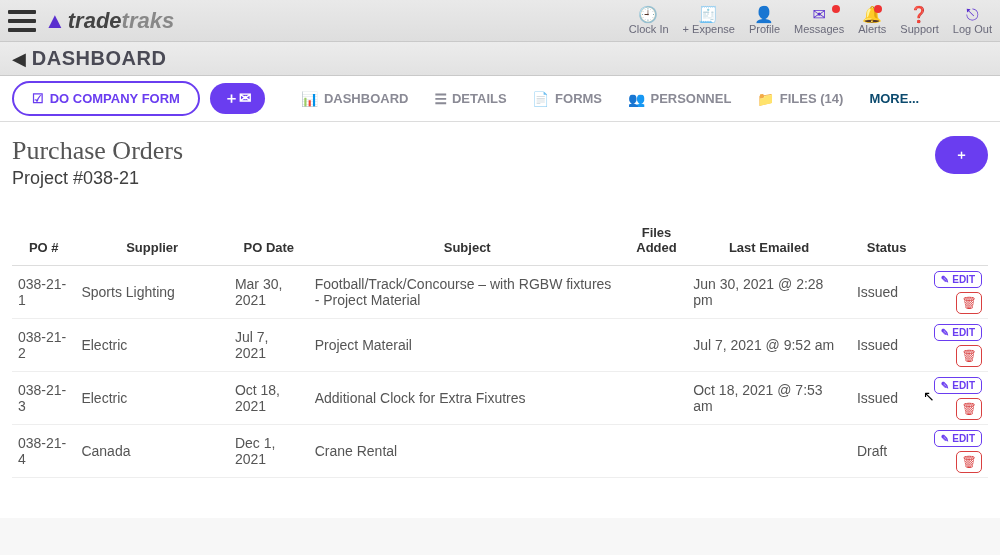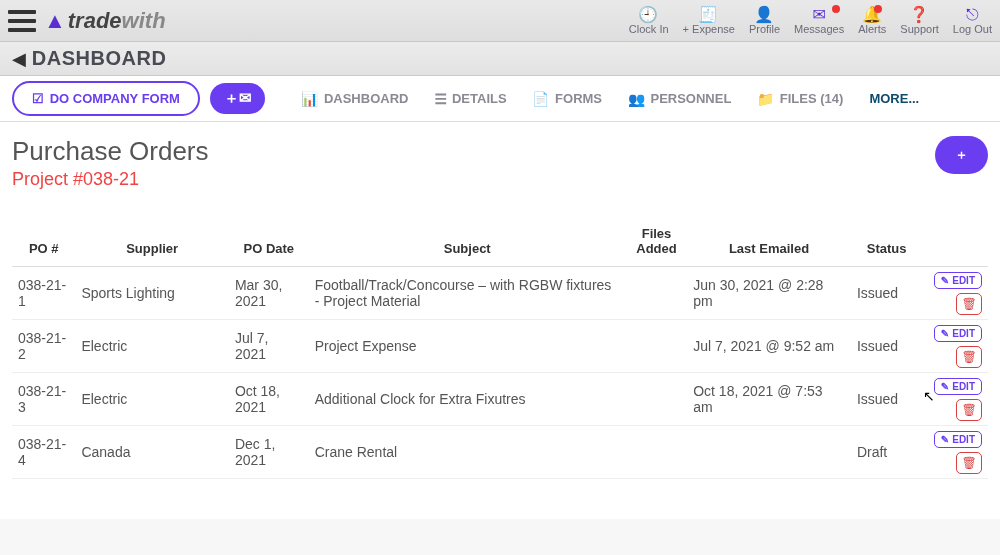--- a/index.html
+++ b/index.html
@@ -19,22 +19,22 @@
 .crumb-bar .back { font-size: 18px; color: #333; margin-right: 6px; cursor: pointer; }
 .crumb-bar .bc { font-size: 20px; font-weight: 800; color: #4a4a55; letter-spacing: .5px; }
 .tab-row { height: 46px; display: flex; align-items: center; gap: 10px; padding: 0 12px; border-bottom: 1px solid #dcdcdc; background: #fff; }
 .btn-company { border: 2px solid #6a3df0; color: #6a3df0; background: #fff; border-radius: 22px; padding: 8px 18px; font-weight: 700; font-size: 13px; cursor: pointer; display: inline-flex; align-items: center; gap: 6px; }
 .btn-plus-mail { background: #6a3df0; color: #fff; border-radius: 22px; padding: 6px 14px; font-weight: 700; font-size: 15px; cursor: pointer; border: none; }
 .tab { color: #8a8a95; font-weight: 700; font-size: 13px; display: inline-flex; align-items: center; gap: 5px; cursor: pointer; padding: 6px 8px; }
 .tab .ti { font-size: 14px; }
 .tab.more { color: #0c4a6e; }
 .content { padding: 14px 12px 40px; background: #fff; }
 .page-head { display: flex; justify-content: space-between; align-items: flex-start; }
-.page-title { font-size: 26px; font-weight: 500; color: #555; }
-.page-sub { font-size: 18px; color: #ef4444; margin-top: 2px; }
+.page-title { font-size: 26px; font-weight: 500; color: #555; font-family: Liberation Serif, serif; }
+.page-sub { font-size: 18px; color: #404040; margin-top: 2px; }
 .btn-new { background: #6a3df0; color: #fff; border: none; border-radius: 22px; padding: 10px 20px; font-weight: 800; font-size: 13px; cursor: pointer; display: inline-flex; align-items: center; gap: 6px; }
 table { width: 100%; border-collapse: collapse; margin-top: 28px; }
 th { text-align: center; font-weight: 800; font-size: 13px; color: #333; padding: 8px 6px 10px; border-bottom: 1px solid #ddd; vertical-align: bottom; }
 td { font-size: 14px; color: #555; padding: 4px 6px; border-bottom: 1px solid #eee; vertical-align: middle; }
 .col-po { width: 62px; }
 .col-sup { width: 150px; }
 .col-date { width: 78px; }
 .col-subj { width: 310px; }
 .col-files { width: 60px; }
 .col-email { width: 160px; margin-left: 24px; }
@@ -52,21 +52,21 @@
 
 <div class="topbar">
   <div class="hamburger">
         <span></span>
         <span></span>
         <span></span>
       </div>
   <div class="logo">
     <span class="mark">▲</span>
     <span class="trade">trade</span>
-        <span class="traks">with</span>
+        <span class="traks">traks</span>
   </div>
   <div class="top-right">
     <div class="top-item">
           <span class="ic">🕘</span>
           <span>Clock In</span>
         </div>
     <div class="top-item">
           <span class="ic">🧾</span>
           <span>+ Expense</span>
         </div>
@@ -167,21 +167,21 @@
                 <button class="btn-edit"><span>✎</span> EDIT</button>
                 <button class="btn-del">
                   <span>🗑</span>
                 </button>
               </div></td>
           </tr>
           <tr>
             <td class="col-po">038-21-2</td>
             <td class="col-sup">Electric</td>
             <td class="col-date">Jul 7, 2021</td>
-            <td class="col-subj">Project Expense</td>
+            <td class="col-subj">Project Materail</td>
             <td class="col-files"></td>
             <td class="col-email">Jul 7, 2021 @ 9:52 am</td>
             <td class="col-status">Issued</td>
             <td class="col-act"><div class="act-stack">
                 <button class="btn-edit"><span>✎</span> EDIT</button>
                 <button class="btn-del">
                   <span>🗑</span>
                 </button>
               </div></td>
           </tr>

